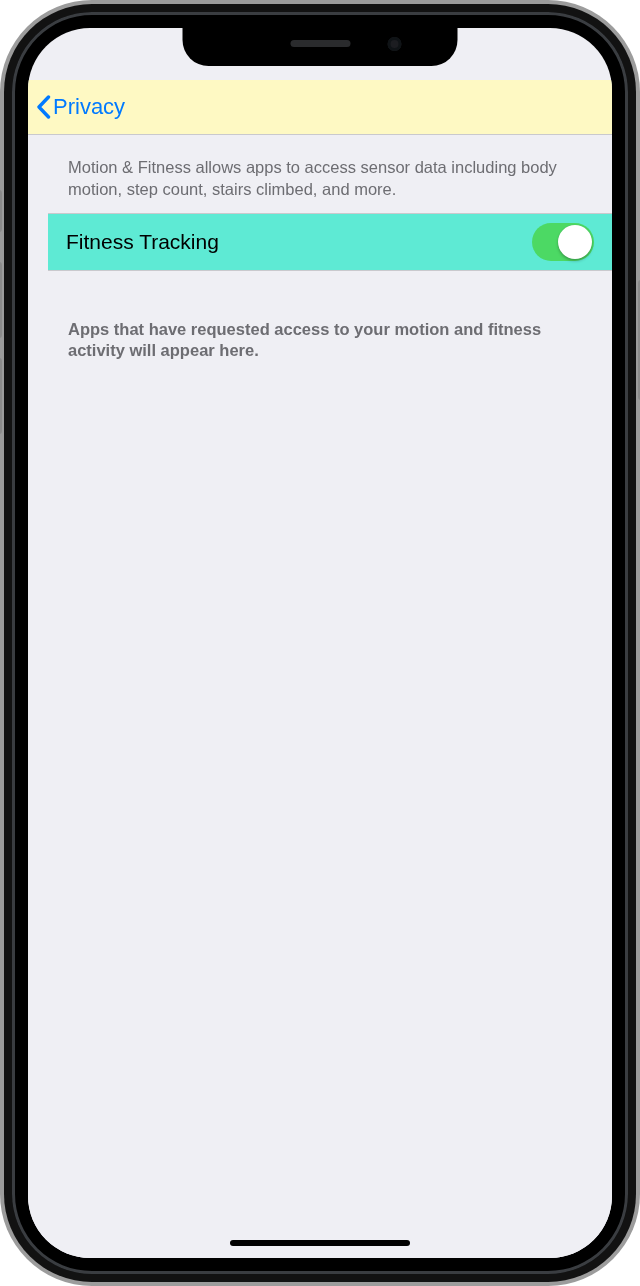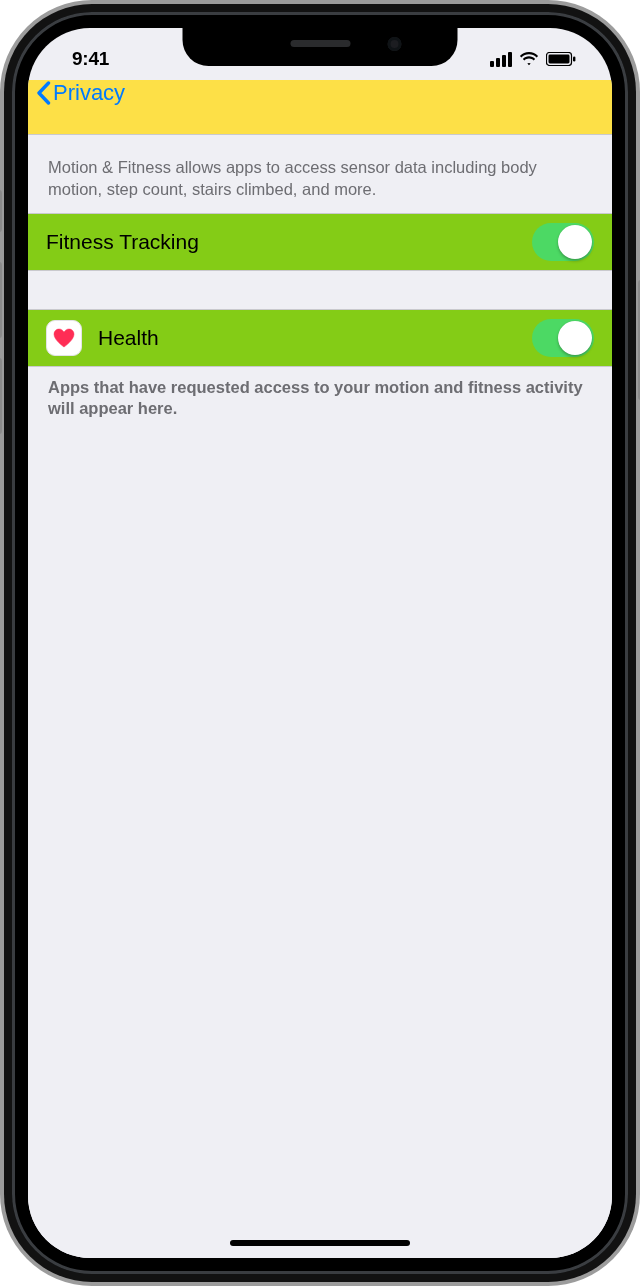--- a/index.html
+++ b/index.html
@@ -24,28 +24,28 @@
     .home-ind { position:absolute; bottom:12px; left:50%; transform:translateX(-50%); width:180px; height:6px; border-radius:3px; background:#000; z-index:3; }
     
     .status { position:absolute; top:0; left:0; right:0; height:52px; display:flex; justify-content:space-between; align-items:center; padding:0 30px; z-index:4; }
     .status-time { font-size:19px; font-weight:600; color:#000; letter-spacing:-0.2px; padding-top:10px; padding-left:14px; }
     .status-icons { display:flex; align-items:center; gap:7px; padding-top:10px; padding-right:6px; }
     .signal { display:flex; align-items:flex-end; gap:2px; }
     .signal span { width:4px; background:#000; border-radius:1px; }
     .signal span:nth-child(1){height:6px;} .signal span:nth-child(2){height:9px;} .signal span:nth-child(3){height:12px;} .signal span:nth-child(4){height:15px;}
     .wifi svg, .battery svg { display:block; }
     
-    .nav { position:absolute; top:52px; left:0; right:0; height:55px; background:#fde047; border-bottom:1px solid #c9c9cd; display:flex; z-index:2; }
+    .nav { position:absolute; top:52px; left:0; right:0; height:55px; background:#fef9c3; border-bottom:1px solid #c9c9cd; display:flex; align-items:center; z-index:2; }
     .nav-back { position:absolute; left:8px; display:flex; align-items:center; color:#007aff; font-size:22px; }
     .nav-back svg { margin-right:2px; }
     .nav-title { width:100%; text-align:center; font-size:22px; font-weight:600; color:#000; }
     
-    .content { position:absolute; top:107px; left:0; right:0; bottom:0; background:#efeff4; overflow:hidden; }
+    .content { position:absolute; top:107px; left:0; right:0; bottom:0; background:#efeff4; overflow:hidden;padding-left:20px; }
     .group-desc { padding:22px 20px 12px 20px; font-size:16.5px; line-height:1.32; color:#6d6d72; }
-    .cell-group { border-top:1px solid #c9c9cd; border-bottom:1px solid #c9c9cd; background:#84cc16; }
+    .cell-group { border-top:1px solid #c9c9cd; border-bottom:1px solid #c9c9cd; background:#5eead4; }
     .cell { display:flex; align-items:center; height:56px; padding:0 18px; font-size:21px; color:#000; }
     .gap { height:38px; }
     .app-icon { width:36px; height:36px; border-radius:9px; background:#fff; border:1px solid #e3e3e6; margin-right:16px; display:flex; align-items:center; justify-content:center; }
     .cell-label { flex:1; }
     
     .toggle { width:62px; height:38px; border-radius:19px; position:relative; }
     .toggle.on { background:#4cd964; }
     .toggle-knob { position:absolute; top:2px; width:34px; height:34px; border-radius:50%; background:#fff; box-shadow:0 2px 3px rgba(0,0,0,0.25), 0 0 1px rgba(0,0,0,0.15); }
     .toggle.on .toggle-knob { right:2px; }
   </style>
@@ -60,43 +60,20 @@
   <div class="side-btn btn-volu"></div>
   <div class="side-btn btn-vold"></div>
   <div class="side-btn btn-pwr"></div>
 
   <div class="screen">
     <div class="notch">
       <div class="speaker"></div>
       <div class="camera"></div>
     </div>
 
-    <div class="status">
-      <div class="status-time">9:41</div>
-      <div class="status-icons">
-        <div class="signal">
-            <span></span>
-            <span></span>
-            <span></span>
-            <span></span>
-          </div>
-        <div class="wifi">
-          <svg width="20" height="14" viewBox="0 0 20 14">
-              <path fill="#000" d="M10 2.3c2.9 0 5.6 1.1 7.6 3.1l1.5-1.5C16.7 1.4 13.5 0 10 0 6.5 0 3.3 1.4.9 3.9l1.5 1.5C4.4 3.4 7.1 2.3 10 2.3zM10 6.6c1.8 0 3.4.7 4.6 1.9l1.6-1.6C14.5 5.2 12.4 4.3 10 4.3S5.5 5.2 3.8 6.9l1.6 1.6C6.6 7.3 8.2 6.6 10 6.6zM10 10.9c.7 0 1.3.3 1.7.7L10 13.3l-1.7-1.7c.4-.4 1-.7 1.7-.7z"></path>
-            </svg>
-        </div>
-        <div class="battery">
-          <svg width="30" height="14" viewBox="0 0 30 14">
-              <rect x="0.5" y="0.5" width="25" height="13" rx="3" fill="none" stroke="#000" stroke-width="1.2"></rect>
-              <rect x="2.5" y="2.5" width="21" height="9" rx="1.4" fill="#000"></rect>
-              <rect x="27" y="4.5" width="2.4" height="5" rx="1.2" fill="#000"></rect>
-            </svg>
-        </div>
-      </div>
-    </div>
 
     <div class="nav">
       <div class="nav-back">
         <svg width="15" height="24" viewBox="0 0 15 24">
             <path fill="none" stroke="#007aff" stroke-width="3.4" stroke-linecap="round" stroke-linejoin="round" d="M12.5 2 3 12l9.5 10"></path>
           </svg>
         <span>Privacy</span>
       </div>
     </div>
 
@@ -107,32 +84,19 @@
         <div class="cell">
           <div class="cell-label">Fitness Tracking</div>
           <div class="toggle on">
               <div class="toggle-knob"></div>
             </div>
         </div>
       </div>
 
       <div class="gap"></div>
 
-      <div class="cell-group">
-        <div class="cell">
-          <div class="app-icon">
-            <svg width="22" height="20" viewBox="0 0 22 20">
-              <path d="M11 19S1 12.2 1 6.3C1 3 3.4 1 6 1c2.2 0 3.9 1.3 5 3.2C12.1 2.3 13.8 1 16 1c2.6 0 5 2 5 5.3C21 12.2 11 19 11 19z" fill="#ff2d55" stroke="#ff2d55" stroke-width="0.5"></path>
-            </svg>
-          </div>
-          <div class="cell-label">Health</div>
-          <div class="toggle on">
-              <div class="toggle-knob"></div>
-            </div>
-        </div>
-      </div>
 
       <div class="group-desc" style="padding-top:10px;font-weight:bold;">Apps that have requested access to your motion and fitness activity will appear here.</div>
     </div>
 
     <div class="home-ind"></div>
   </div>
 </div>
 
 </body></html>

